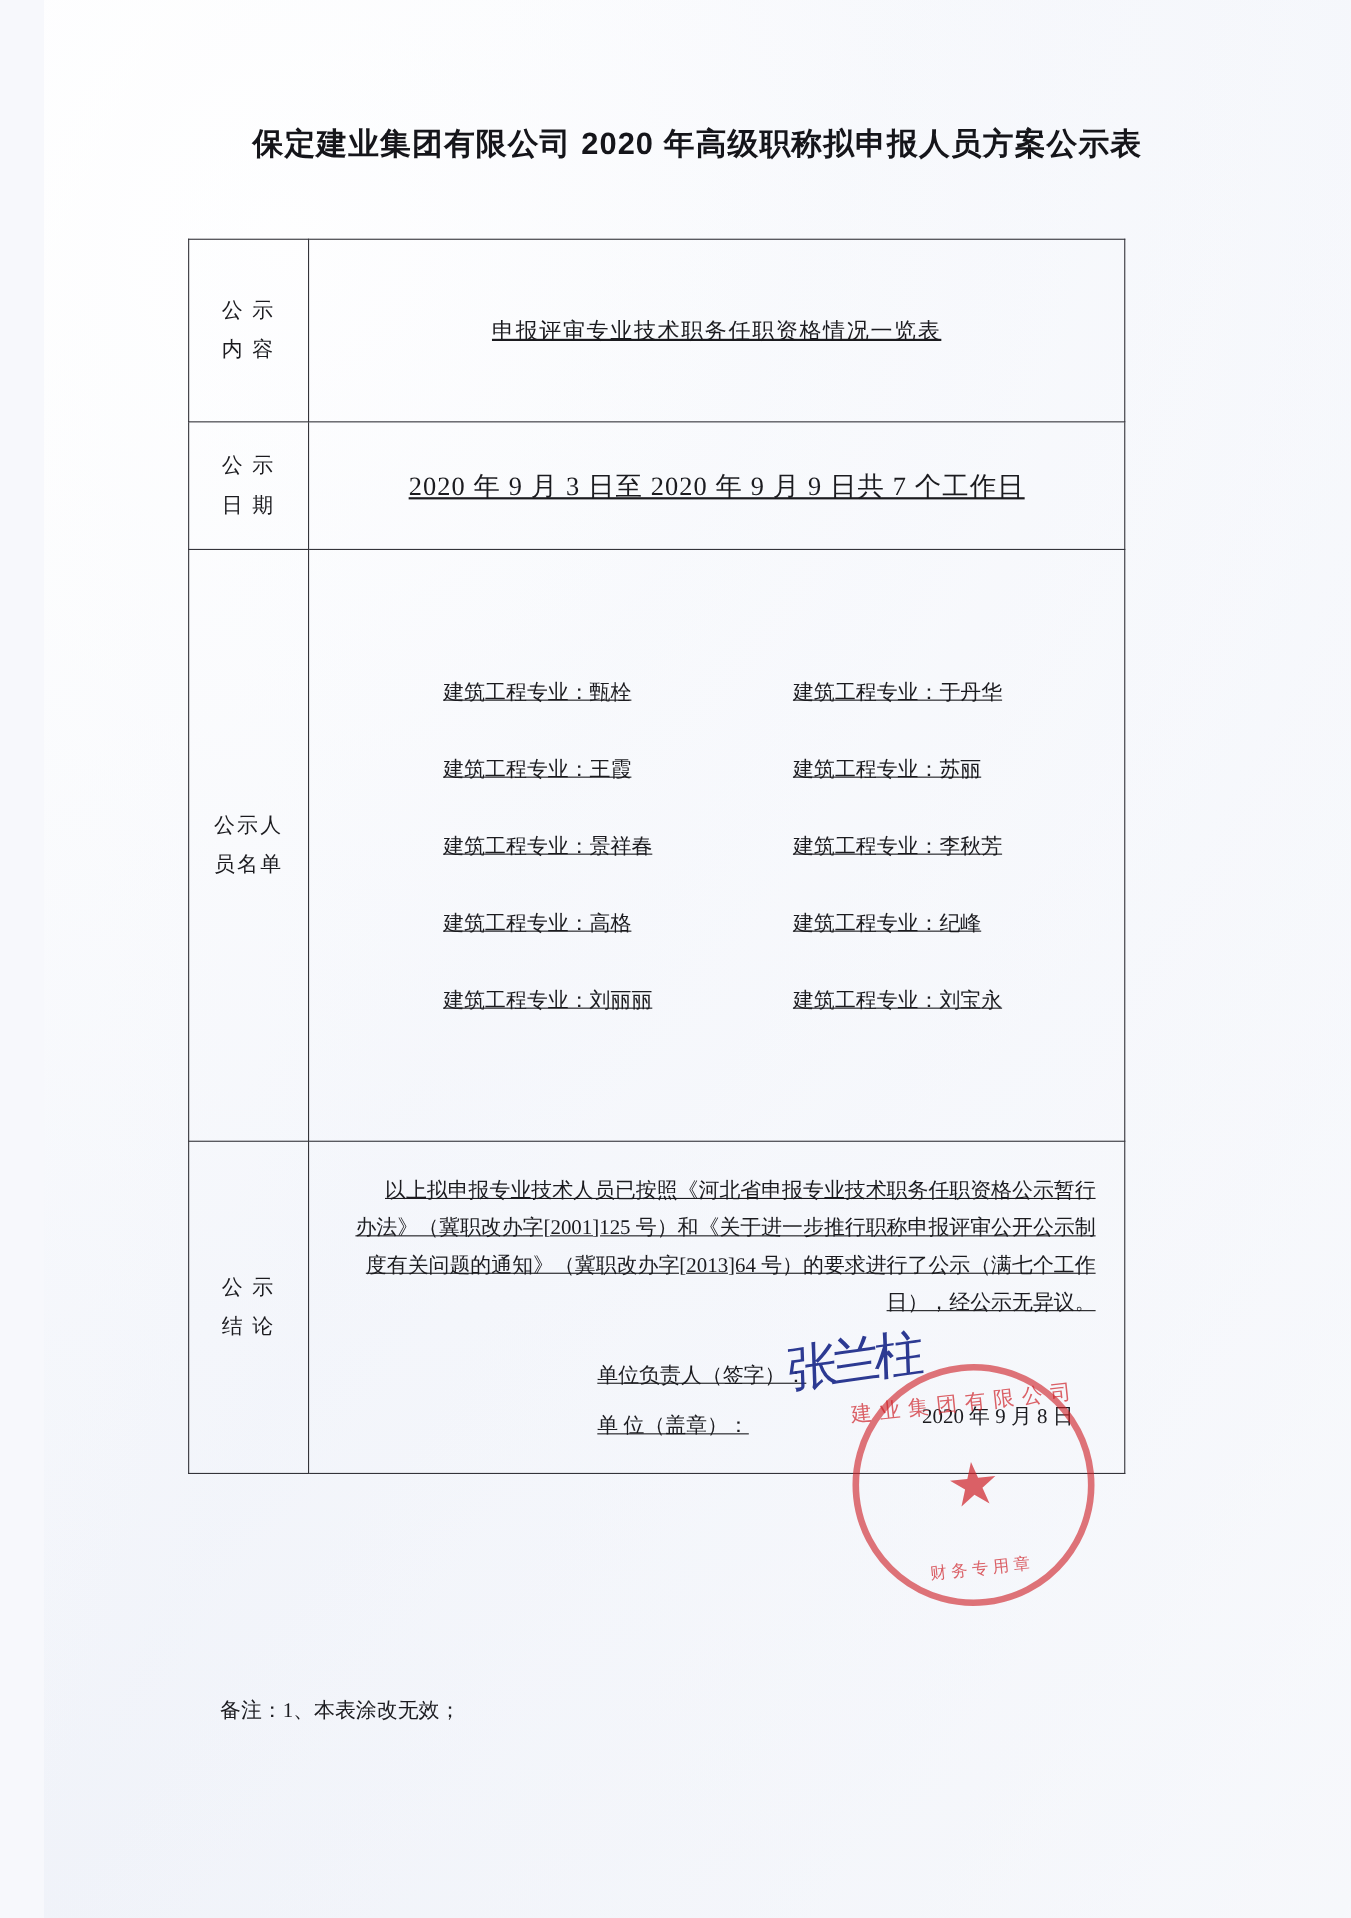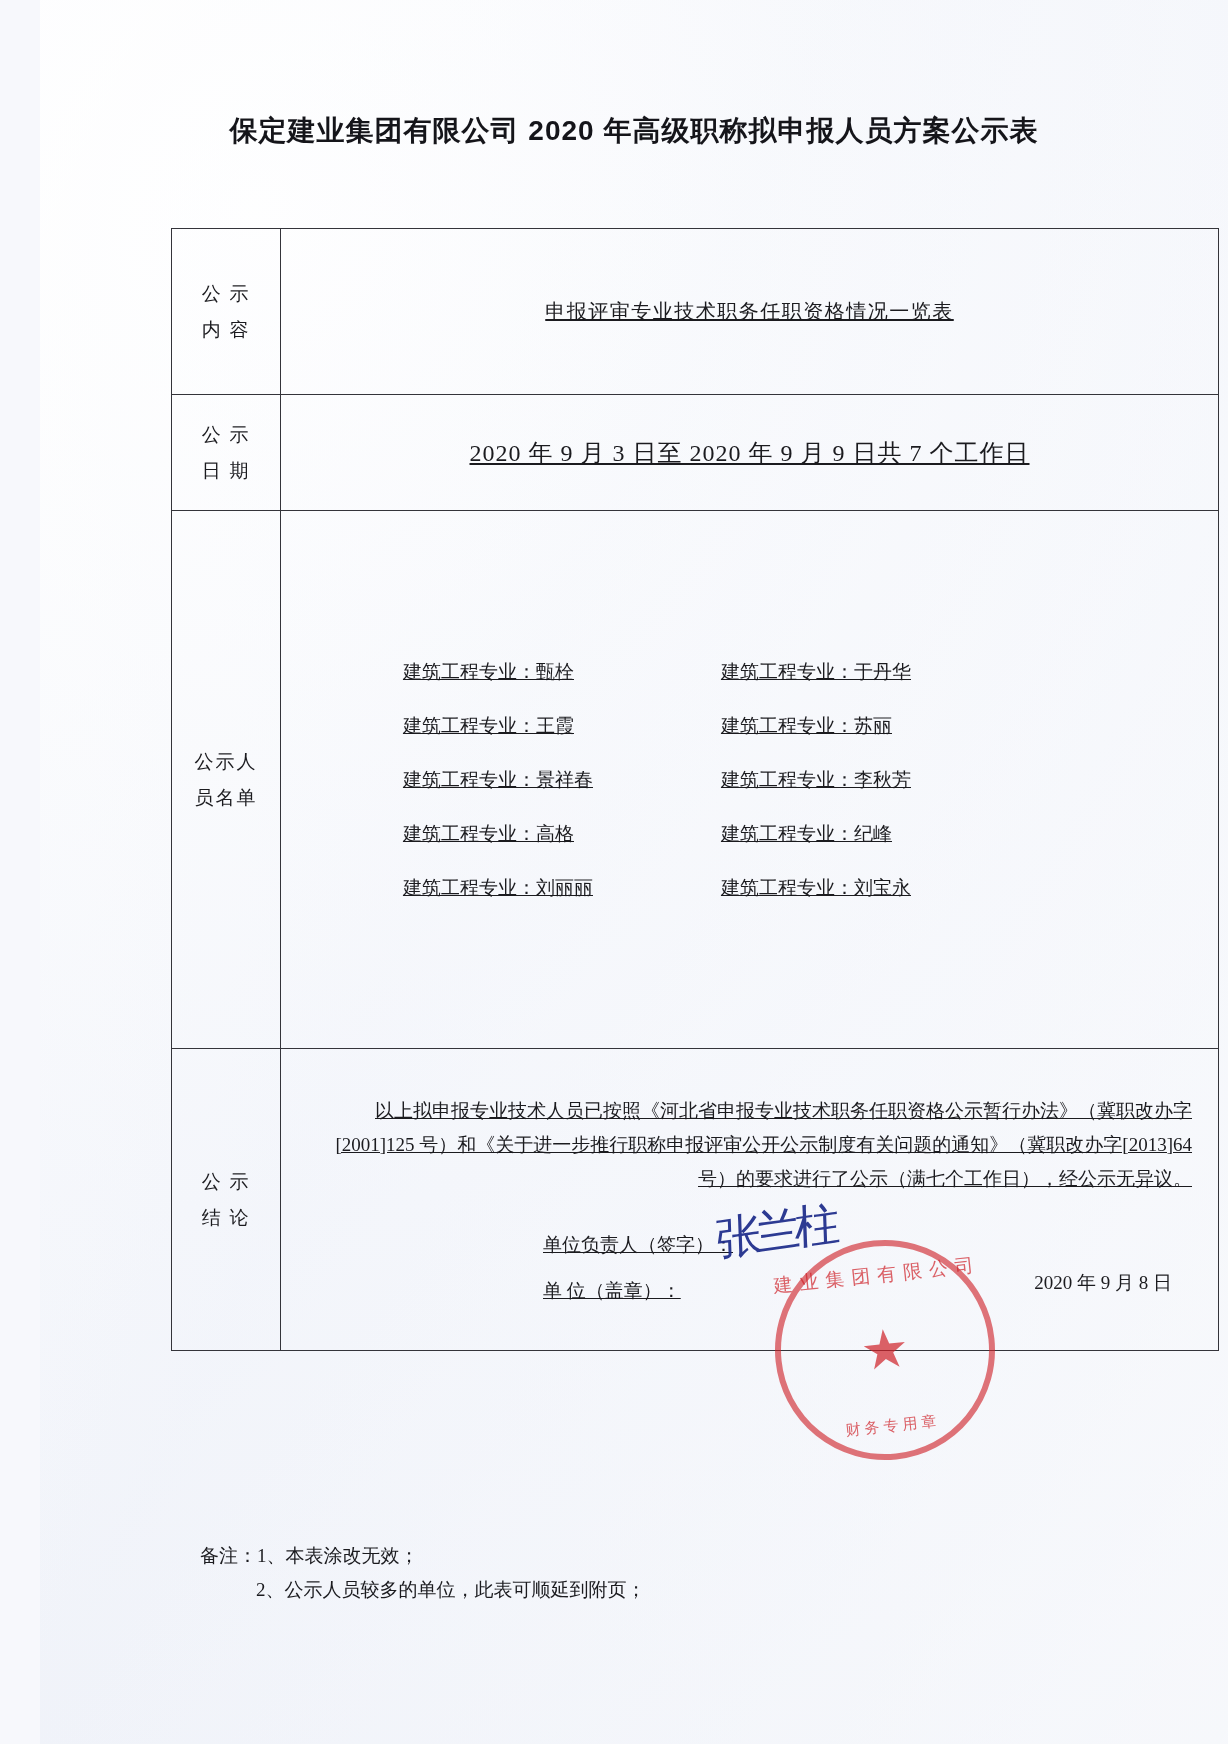--- a/index.html
+++ b/index.html
@@ -36,23 +36,23 @@
     width: 100%;
     text-align: center;
     font-family: "Liberation Sans", sans-serif;
     font-weight: bold;
     font-size: 28px;
     letter-spacing: 1px;
     color: #15151a;
   }
   table.main {
     position: absolute;
-    top: 228px;
+    top: 217px;
     left: 131px;
-    width: 1048px;
+    width: 852px;
     border-collapse: collapse;
     table-layout: fixed;
   }
   table.main td {
     border: 1.4px solid #34343a;
     vertical-align: middle;
   }
   .label-cell {
     width: 104px;
     text-align: center;
@@ -80,21 +80,21 @@
     letter-spacing: 1.5px;
   }
   .date-text {
     text-align: center;
     font-size: 24px;
     letter-spacing: 1px;
   }
   .names-grid {
     display: grid;
     grid-template-columns: 318px 1fr;
-    row-gap: 28px;
+    row-gap: 44px;
     padding: 92px 0 92px 112px;
     font-size: 19px;
   }
   .name-entry {
     white-space: nowrap;
   }
   .conclusion-body {
     font-size: 19px;
     line-height: 34px;
     text-indent: 38px;
@@ -245,17 +245,14 @@
   <div class="stamp">
     <div class="arc-top">建业集团有限公司</div>
     <div class="star">★</div>
     <div class="arc-bottom">财务专用章</div>
   </div>
 
   <div class="footnotes">
     <div class="fn-line fn-first">
       <span>备注：</span><span>1、本表涂改无效；</span>
     </div>
-    <div class="fn-line fn-rest">
-      <span>2、公示人员较多的单位，此表可顺延到附页；</span>
-    </div>
   </div>
 </div>
 
 </body></html>

